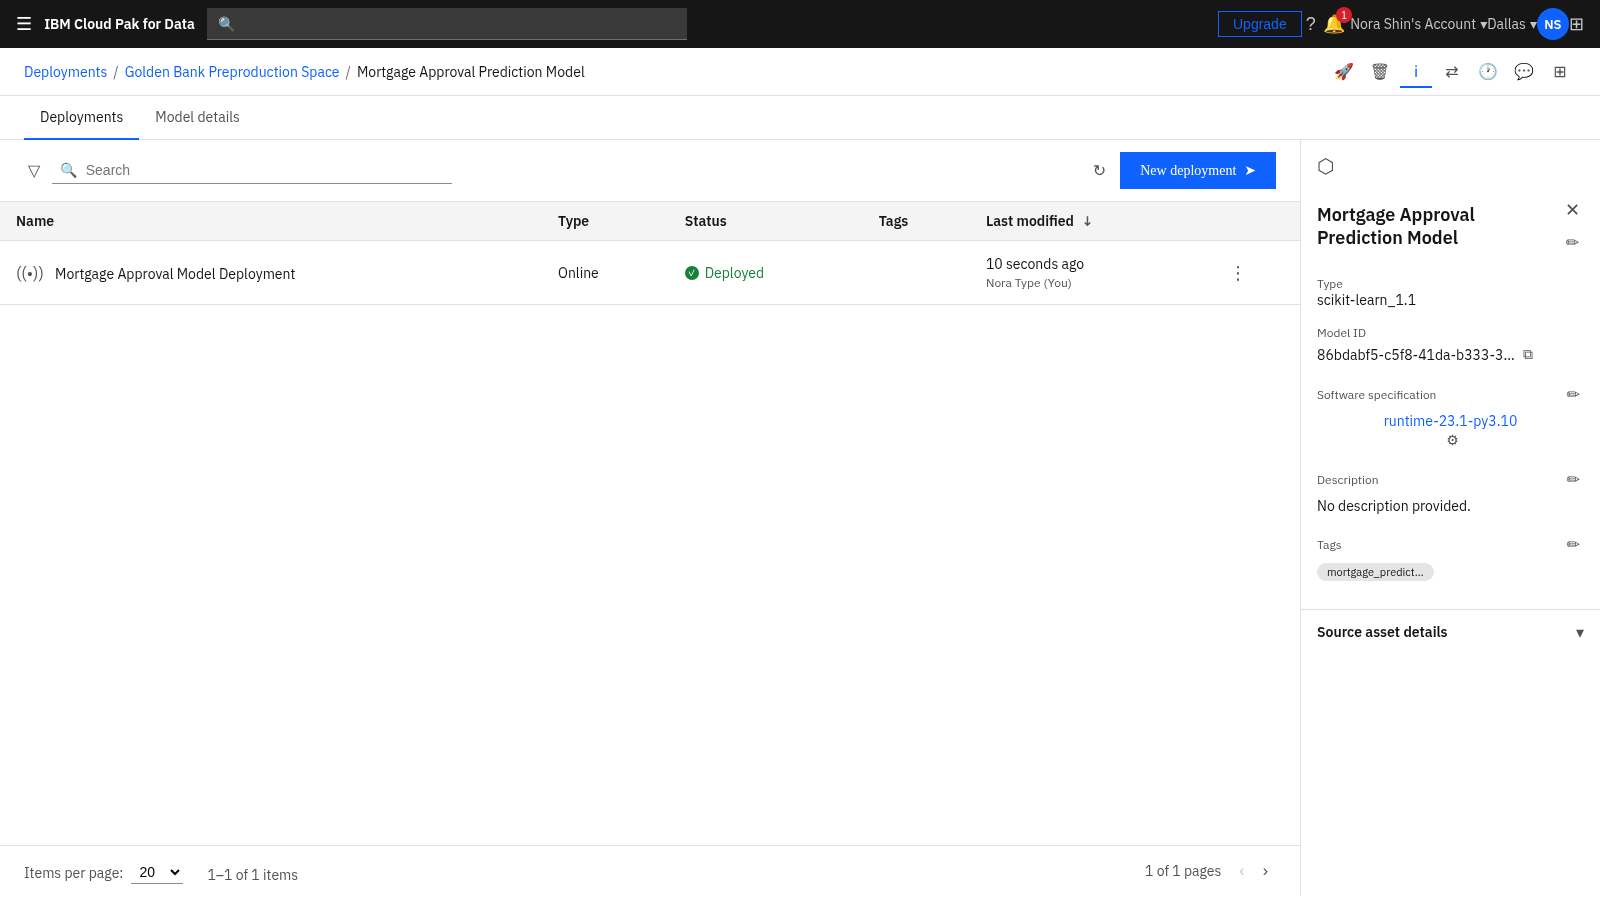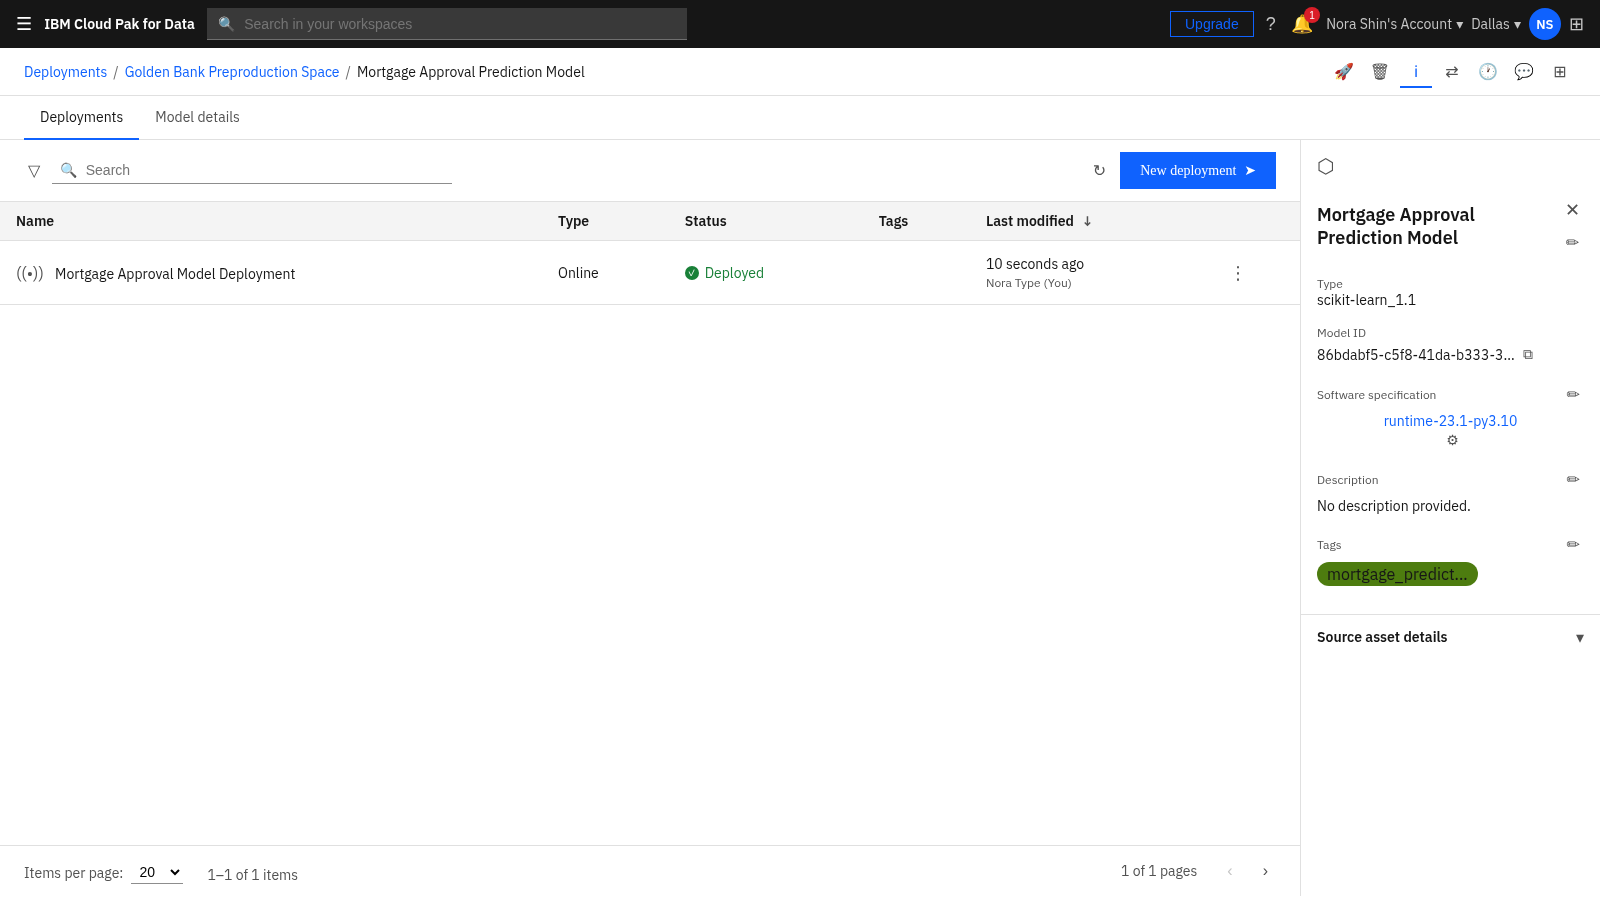--- a/index.html
+++ b/index.html
@@ -13,21 +13,21 @@
     }
     .topnav-menu { cursor: pointer; font-size: 18px; color: #fff; background: none; border: none; }
     .topnav-brand { font-size: 14px; font-weight: 600; color: #fff; white-space: nowrap; }
     .topnav-search {
       display: flex; align-items: center; gap: 8px;
       background: #393939; border: none; color: #a8a8a8;
       padding: 0 12px; height: 32px; flex: 1; max-width: 480px;
       border-bottom: 1px solid #6f6f6f; cursor: text;
     }
     .topnav-search input { background: none; border: none; outline: none; color: #c6c6c6; font-size: 14px; width: 100%; }
-    .topnav-right { display: flex; align-items: center; gap: 8px; margin-left: auto; }
+    .topnav-right { display: flex; align-items: center; margin-left: auto; }
     .topnav-upgrade { background: none; border: 1px solid #0f62fe; color: #0f62fe; padding: 4px 14px; cursor: pointer; font-size: 14px; border-radius: 0; }
     .topnav-icon-btn { background: none; border: none; color: #c6c6c6; cursor: pointer; font-size: 18px; position: relative; padding: 4px; }
     .notif-badge {
       position: absolute; top: -2px; right: -2px;
       background: #da1e28; color: #fff; font-size: 10px;
       border-radius: 50%; width: 16px; height: 16px;
       display: flex; align-items: center; justify-content: center;
     }
     .topnav-account { display: flex; align-items: center; gap: 4px; color: #c6c6c6; cursor: pointer; font-size: 14px; }
     .topnav-region { display: flex; align-items: center; gap: 4px; color: #c6c6c6; cursor: pointer; font-size: 14px; }
@@ -123,21 +123,21 @@
 
     
     .pagination {
       display: flex; align-items: flex-end;
       padding: 12px 24px; border-top: 1px solid #e0e0e0;
       margin-top: auto;
     }
     .items-per-page { display: flex; align-items: center; gap: 8px; font-size: 14px; color: #525252; }
     .items-select { border: none; border-bottom: 1px solid #8d8d8d; padding: 2px 4px; font-size: 14px; cursor: pointer; background: transparent; }
     .page-info { margin-left: 24px; font-size: 14px; color: #525252; }
-    .page-nav { margin-left: auto; display: flex; align-items: center; gap: 14px; }
+    .page-nav { margin-left: auto; display: flex; align-items: center; gap: 2px; }
     .page-count { font-size: 14px; color: #525252; margin-right: 8px; }
     .page-btn { background: none; border: none; cursor: pointer; color: #525252; font-size: 16px; padding: 4px 8px; }
     .page-btn:disabled { color: #c6c6c6; cursor: not-allowed; }
 
     
     .right-panel {
       width: 300px; border-left: 1px solid #e0e0e0;
       background: #fff; display: flex; flex-direction: column;
       overflow-y: auto;
     }
@@ -153,41 +153,40 @@
     .panel-section { padding: 12px 16px; border-bottom: 1px solid #e0e0e0; }
     .panel-field { margin-bottom: 16px; }
     .panel-field-header { display: flex; align-items: center; justify-content: space-between; margin-bottom: 4px; }
     .panel-label { font-size: 12px; color: #525252; font-weight: 400; }
     .panel-value { font-size: 14px; color: #161616; }
     .panel-value-link { font-size: 14px; color: #0f62fe; cursor: pointer; }
     .panel-value-truncated { font-size: 14px; color: #161616; white-space: nowrap; overflow: hidden; text-overflow: ellipsis; max-width: 200px; }
     .copy-btn { background: none; border: none; cursor: pointer; color: #525252; font-size: 14px; padding: 2px; }
     .gear-btn { background: none; border: none; cursor: pointer; color: #525252; font-size: 14px; padding: 2px; margin-left: 4px; }
     .tag-chip {
-      display: inline-block; background: #4d7c0f; color: #161616;
-      padding: 2px 10px; border-radius: 12px; font-size: 16px;
+      display: inline-block; background: #e5e5e5; color: #161616;
+      padding: 2px 10px; border-radius: 12px; font-size: 11px;
     }
 
     .source-asset-section { padding: 12px 16px; }
     .source-asset-header {
       display: flex; align-items: center; justify-content: space-between;
       cursor: pointer;
     }
     .source-asset-title { font-size: 14px; font-weight: 600; color: #161616; }
     .chevron-icon { color: #525252; font-size: 16px; }
   </style>
 </head>
 <body>
 
 <nav class="topnav">
   <button class="topnav-menu">☰</button>
   <span class="topnav-brand">IBM Cloud Pak for Data</span>
   <div class="topnav-search">
     <span>🔍</span>
-    <input type="text" placeholder="Search in your workspaces" style="">
   </div>
   <div class="topnav-right">
     <button class="topnav-upgrade">Upgrade</button>
     <button class="topnav-icon-btn">?</button>
     <button class="topnav-icon-btn" style="position:relative">
       🔔
       <span class="notif-badge">1</span>
     </button>
     <div class="topnav-account">
       <span>Nora Shin's Account</span>

